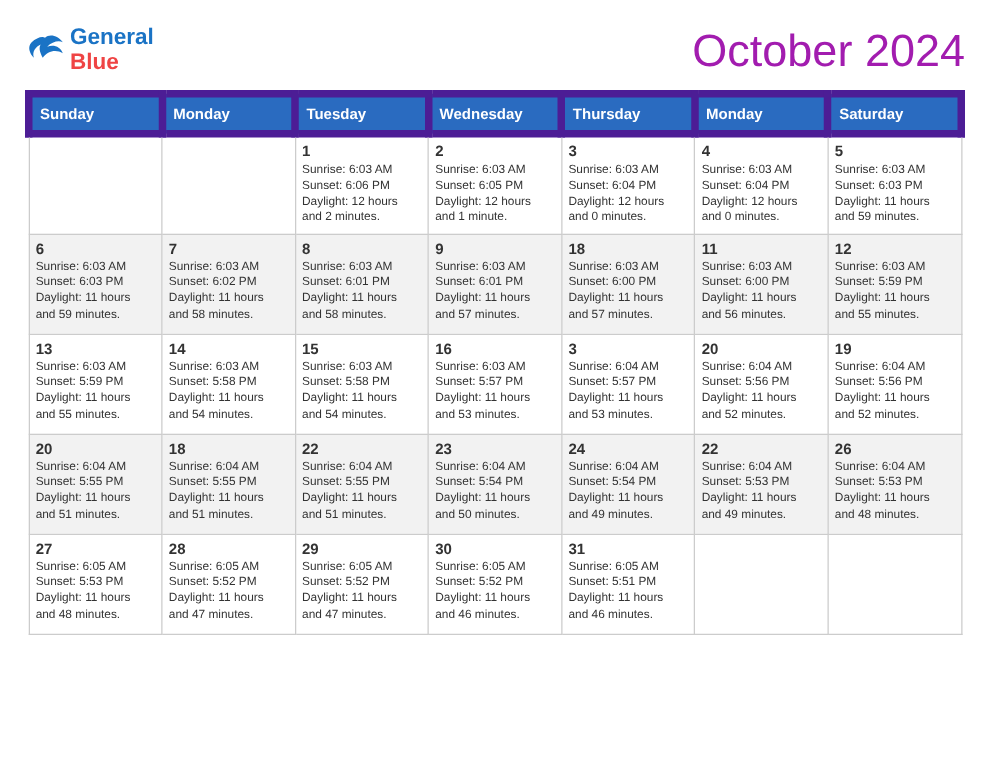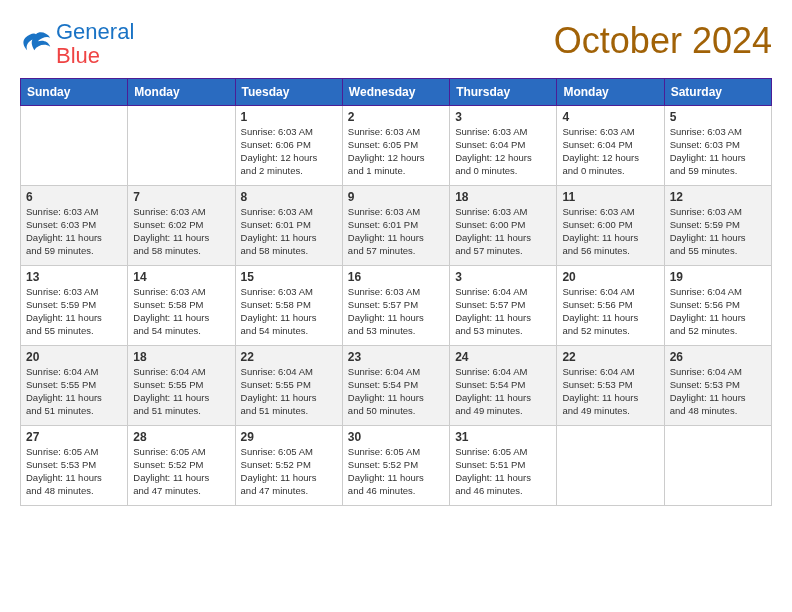--- a/index.html
+++ b/index.html
@@ -15,57 +15,57 @@
       justify-content: space-between;
       align-items: flex-start;
       margin-bottom: 10px;
     }
     .logo {
       display: flex;
       align-items: center;
       gap: 4px;
     }
     .logo-text {
-      font-size: 22px;
-      font-weight: normal;
+      font-size: 18px;
+      font-weight: bold;
       color: #333;
       line-height: 1.1;
     }
     .logo-text span {
       color: #1a73c5;
     }
     .logo-bird {
       width: 32px;
       height: 28px;
     }
     .title-block {
       text-align: right;
     }
     .month-title {
       font-size: 36px;
       font-weight: normal;
-      color: #a16207;
+      color: #a21caf;
     }
     .subtitle {
       font-size: 16px;
       color: #555;
     }
     table {
       width: 100%;
       border-collapse: collapse;
       table-layout: fixed;
     }
     thead tr th {
       background-color: #2a6bc0;
       color: white;
       text-align: left;
       padding: 6px 6px;
       font-size: 12px;
       font-weight: bold;
-      border: 1px solid #4c1d95;
+      border: 6px solid #4c1d95;
     }
     tbody tr td {
       border: 1px solid #ccc;
       vertical-align: top;
       padding: 4px 5px;
       font-size: 10px;
       color: #333;
       height: 80px;
     }
     tbody tr:nth-child(even) td {

